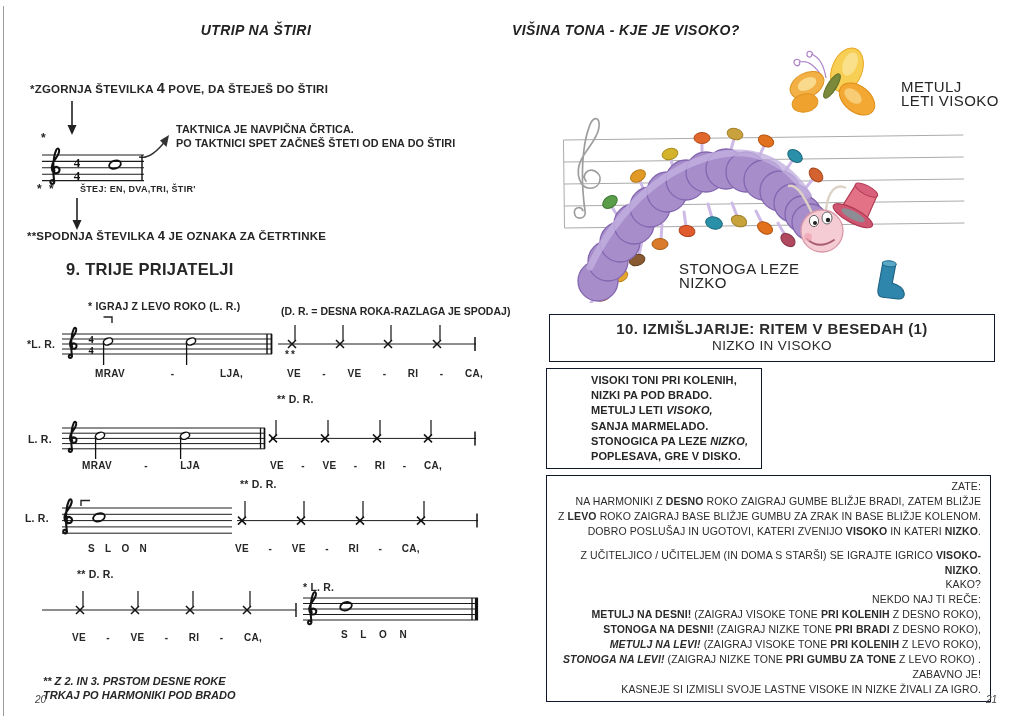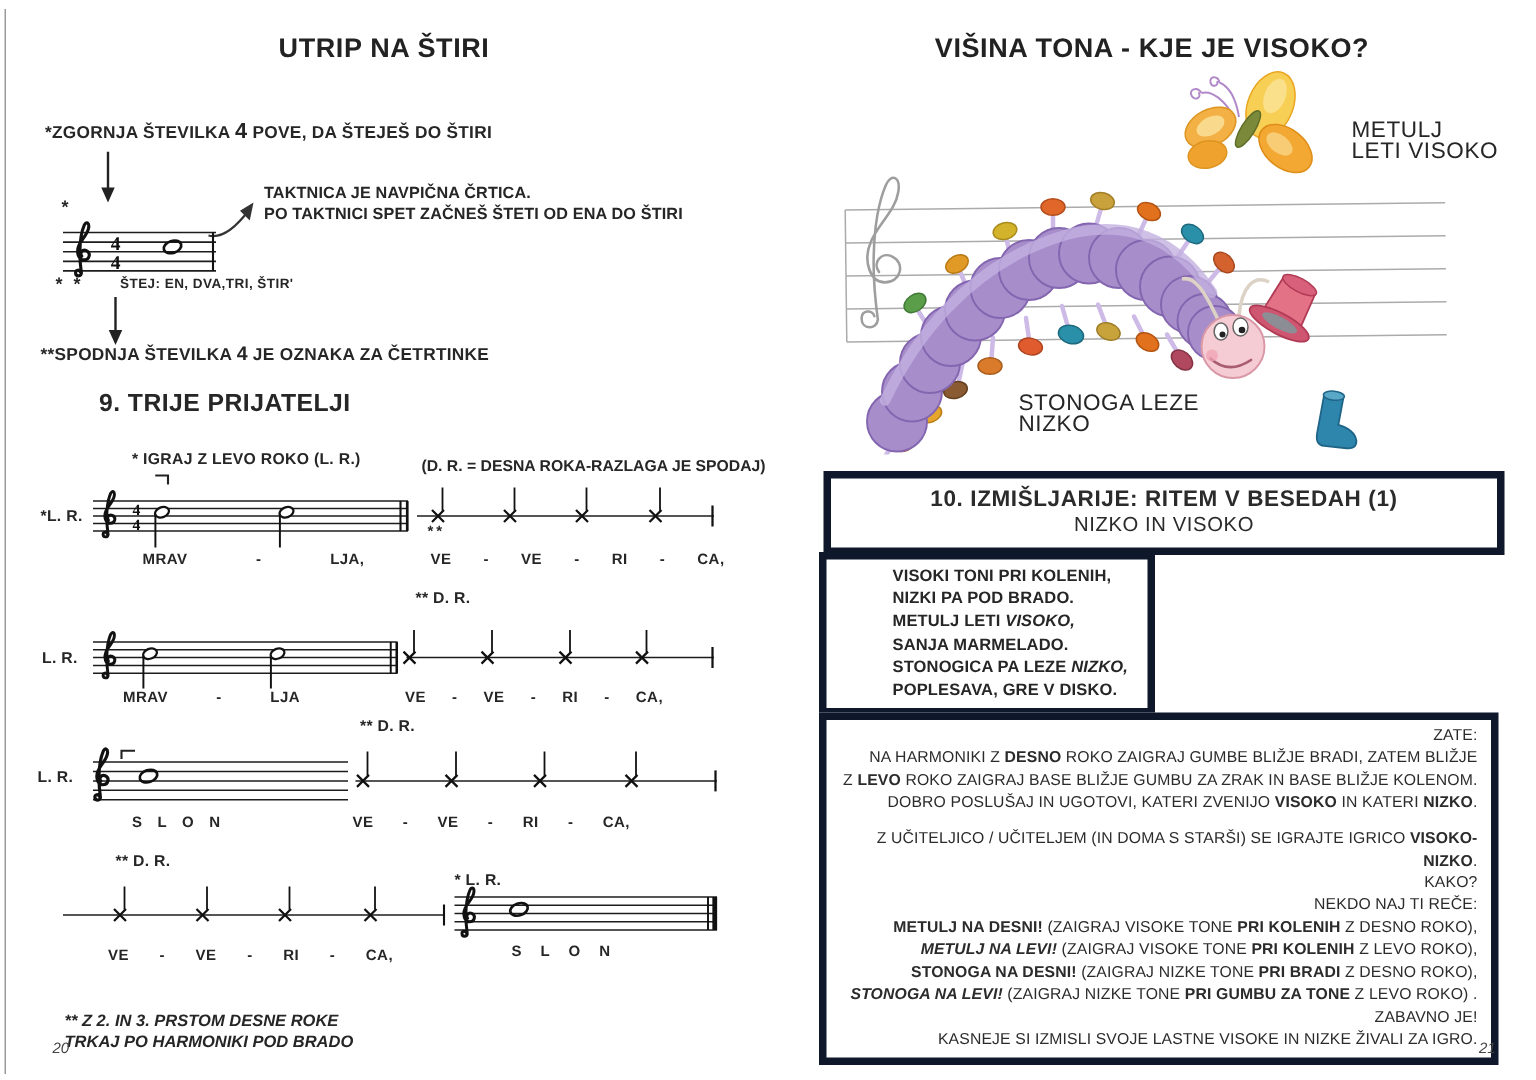--- a/index.html
+++ b/index.html
@@ -1,34 +1,34 @@
 <!DOCTYPE html>
 <html><head>
 <meta charset="utf-8">
 <style>
   html,body{margin:0;padding:0;background:#e8e8e8;}
   .pg{position:relative;width:1024px;height:720px;background:#ffffff;overflow:hidden;
       font-family:"Liberation Sans",sans-serif;color:#262626;}
   .abs{position:absolute;}
   .edge{position:absolute;left:3px;top:6px;width:1px;height:710px;background:#9a9a9a;}
   
-  .ptitle{font-size:18px;font-weight:700;letter-spacing:.4px;color:#222;}
+  .ptitle{font-size:14px;font-weight:700;font-style:italic;letter-spacing:.4px;color:#222;}
   .note{font-size:11.5px;font-weight:700;letter-spacing:.2px;}
   .big4{font-size:14.5px;font-weight:700;}
   .takt{font-size:10.8px;font-weight:700;line-height:14px;letter-spacing:.1px;}
   .stej{font-size:9px;font-weight:700;letter-spacing:.3px;}
   .star{font-size:12px;font-weight:700;letter-spacing:2px;}
   .sect{font-size:16.5px;font-weight:700;letter-spacing:.3px;}
   .lbl{font-size:10.5px;font-weight:700;letter-spacing:.2px;}
   .lyr{position:absolute;display:flex;justify-content:space-between;font-size:10px;
        font-weight:700;letter-spacing:.3px;gap:10px;}
   .foot{font-size:11px;font-weight:700;font-style:italic;line-height:13.5px;margin-top:20px;}
   .pnum{font-size:10px;font-style:italic;color:#444;}
   
-  .box{position:absolute;border:5px solid #0f172a;background:#fff;}
+  .box{position:absolute;border:1px solid #0f172a;background:#fff;}
   .btitle1{font-size:15px;font-weight:600;letter-spacing:.4px;text-align:center;margin-top:5px;color:#2b2b2b;}
   .btitle2{font-size:13.5px;font-weight:400;letter-spacing:.4px;text-align:center;margin-top:1px;color:#2b2b2b;}
   .poem{padding:4px 7px;font-size:11px;font-weight:700;line-height:15.2px;letter-spacing:.1px;}
   .pbi{font-style:italic;}
   .instr{padding:3px 9px 4px 9px;font-size:10.5px;line-height:14.9px;letter-spacing:.1px;color:#2b2b2b;text-align:right;}
   .il .b{font-weight:700;}
   .il .bi{font-weight:700;font-style:italic;}
   .gap{height:9px;}
   .side{font-size:15px;font-weight:400;line-height:13.5px;letter-spacing:.4px;}
   svg{display:block;}
@@ -302,21 +302,21 @@
     </div>
 
     <div class="abs foot" style="left:43px;top:655px;">
       <div>** Z 2. IN 3. PRSTOM DESNE ROKE</div>
       <div>TRKAJ PO HARMONIKI POD BRADO</div>
     </div>
     <div class="abs pnum" style="left:35px;top:694px;">20</div>
   </div>
 
   <div>
-    <div class="abs ptitle" style="left:512px;top:22px;width:512px;text-align:center;">VIŠINA TONA - KJE JE VISOKO?</div>
+    <div class="abs ptitle" style="left:512px;top:22px;width:512px;">VIŠINA TONA - KJE JE VISOKO?</div>
 
     <svg class="abs" style="left:550px;top:45px;" width="430" height="258" viewBox="0 0 430 258">
 
       <g stroke="#ababab" stroke-width="1" transform="rotate(-0.7 14 139)">
         <line x1="14" y1="95" x2="414" y2="95"></line>
           <line x1="14" y1="117" x2="414" y2="117"></line>
         <line x1="14" y1="139" x2="414" y2="139"></line>
           <line x1="14" y1="161" x2="414" y2="161"></line>
         <line x1="14" y1="183" x2="414" y2="183"></line>
         <line x1="14" y1="95" x2="14" y2="183"></line>
@@ -458,22 +458,22 @@
     <div class="box instr" style="left:546px;top:475px;width:425px;">
       <div class="il"><span>ZATE:</span></div>
       <div class="il"><span>NA HARMONIKI Z </span><span class="b">DESNO</span><span> ROKO ZAIGRAJ GUMBE BLIŽJE BRADI, ZATEM  BLIŽJE</span></div>
       <div class="il"><span>Z </span><span class="b">LEVO</span><span> ROKO ZAIGRAJ BASE BLIŽJE GUMBU ZA ZRAK IN BASE BLIŽJE KOLENOM.</span></div>
       <div class="il"><span>DOBRO POSLUŠAJ IN UGOTOVI, KATERI ZVENIJO </span><span class="b">VISOKO</span><span> IN KATERI </span><span class="b">NIZKO</span><span>.</span></div>
       <div class="gap"></div>
       <div class="il"><span>Z UČITELJICO / UČITELJEM (IN DOMA S STARŠI) SE IGRAJTE IGRICO </span><span class="b">VISOKO-NIZKO</span><span>.</span></div>
       <div class="il"><span>KAKO?</span></div>
       <div class="il"><span>NEKDO NAJ TI REČE:</span></div>
       <div class="il"><span class="b">METULJ NA DESNI!</span><span> (ZAIGRAJ VISOKE TONE </span><span class="b">PRI KOLENIH</span><span> Z DESNO ROKO),</span></div>
+      <div class="il"><span class="b">STONOGA NA DESNI!</span><span> (ZAIGRAJ NIZKE TONE </span><span class="b">PRI BRADI</span><span> Z DESNO ROKO),</span></div>
       <div class="il"><span class="bi">METULJ NA LEVI!</span><span>  (ZAIGRAJ VISOKE TONE </span><span class="b">PRI KOLENIH</span><span> Z LEVO ROKO),</span></div>
-      <div class="il"><span class="b">STONOGA NA DESNI!</span><span> (ZAIGRAJ NIZKE TONE </span><span class="b">PRI BRADI</span><span> Z DESNO ROKO),</span></div>
       <div class="il"><span class="bi">STONOGA NA LEVI!</span><span>  (ZAIGRAJ NIZKE TONE </span><span class="b">PRI GUMBU ZA TONE</span><span> Z LEVO ROKO) .</span></div>
       <div class="il"><span>ZABAVNO JE!</span></div>
       <div class="il"><span>KASNEJE SI IZMISLI SVOJE LASTNE VISOKE IN NIZKE ŽIVALI ZA IGRO.</span></div>
     </div>
 
     <div class="abs pnum" style="left:986px;top:694px;">21</div>
   </div>
 </div>
 
 </body></html>

